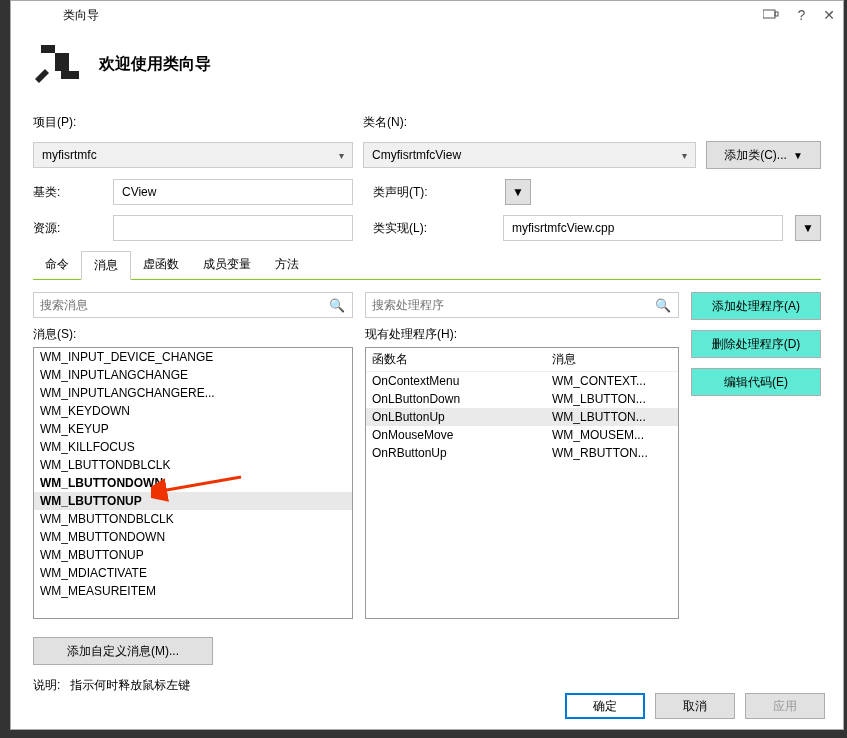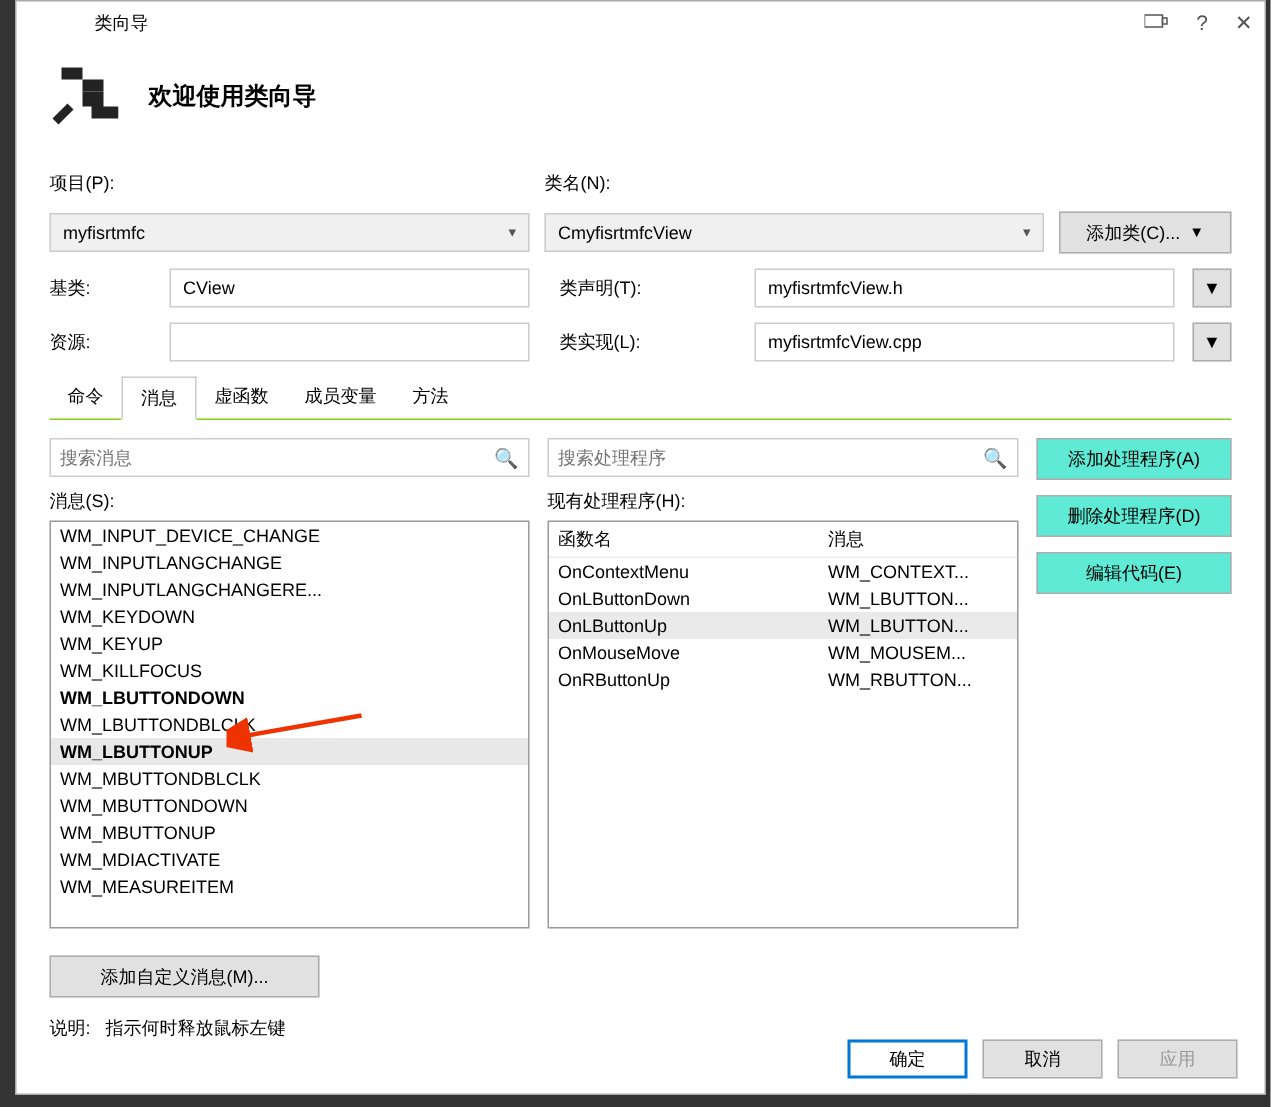--- a/index.html
+++ b/index.html
@@ -101,23 +101,20 @@
         <span class="btn-arrow">▼</span>
       </div>
     </div>
 
     <div class="row">
       <span class="label" style="width:70px">基类:</span>
       <div class="textfield" style="width:240px">
         <span>CView</span>
       </div>
       <span class="label" style="width:120px;margin-left:10px">类声明(T):</span>
-      <div class="textfield" style="flex:1">
-        <span>myfisrtmfcView.h</span>
-      </div>
       <div class="drop-btn">
           <span>▼</span>
         </div>
     </div>
 
     <div class="row">
       <span class="label" style="width:70px">资源:</span>
       <div class="textfield" style="width:240px"></div>
       <span class="label" style="width:120px;margin-left:10px">类实现(L):</span>
       <div class="textfield" style="flex:1">
@@ -144,22 +141,22 @@
         <span class="search-icon">🔍</span>
       </div>
       <div class="section-label">消息(S):</div>
       <div class="listbox" id="message-list" style="position:relative">
       <div class="list-item">WM_INPUT_DEVICE_CHANGE</div>
           <div class="list-item">WM_INPUTLANGCHANGE</div>
           <div class="list-item">WM_INPUTLANGCHANGERE...</div>
           <div class="list-item">WM_KEYDOWN</div>
           <div class="list-item">WM_KEYUP</div>
           <div class="list-item">WM_KILLFOCUS</div>
+          <div class="list-item">WM_LBUTTONDBLCLK</div>
           <div class="list-item bold">WM_LBUTTONDOWN</div>
-          <div class="list-item">WM_LBUTTONDBLCLK</div>
           <div class="list-item bold selected">WM_LBUTTONUP</div>
           <div class="list-item">WM_MBUTTONDBLCLK</div>
           <div class="list-item">WM_MBUTTONDOWN</div>
           <div class="list-item">WM_MBUTTONUP</div>
           <div class="list-item">WM_MDIACTIVATE</div>
           <div class="list-item">WM_MEASUREITEM</div>
         </div>
     </div>
 
     <div class="right-panel">

